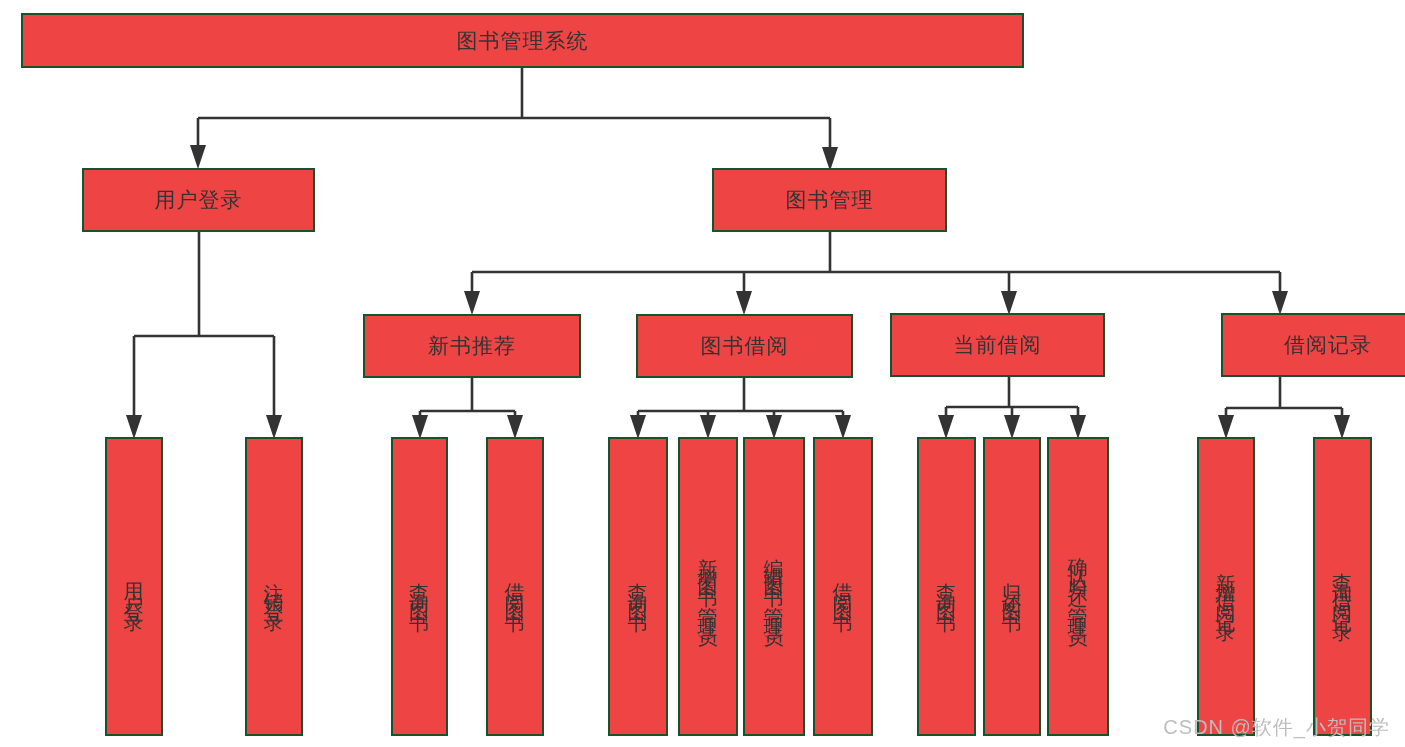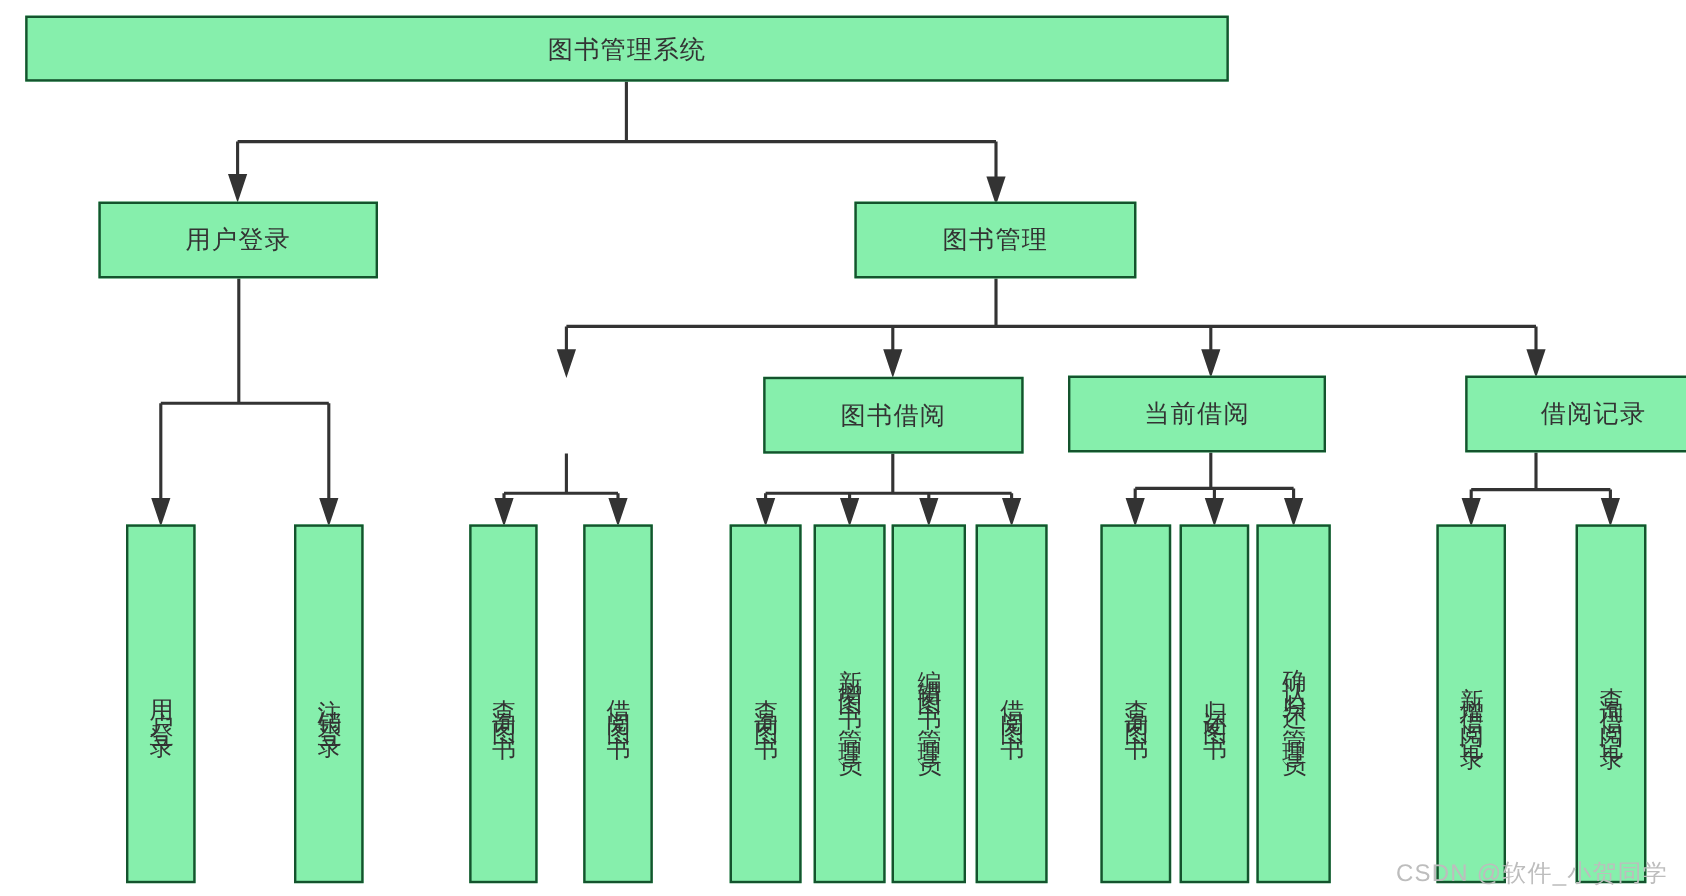--- a/index.html
+++ b/index.html
@@ -6,21 +6,21 @@
   #stage{
     position:relative;
     width:1405px;height:747px;
     background:#ffffff;
     font-family:"Liberation Sans", sans-serif;
     overflow:hidden;
   }
   #wires{position:absolute;left:0;top:0;z-index:0;}
   .node{
     position:absolute;
-    background:#86efac;
+    background:#ef4444;
     border:2px solid #14532d;
     box-sizing:border-box;
     color:#333333;
     z-index:1;
   }
   .h-node{
     display:flex;align-items:center;justify-content:center;
     font-size:21px;
     letter-spacing:1px;
   }
@@ -80,20 +80,21 @@
       <polygon points="1218,415 1234,415 1226,439"></polygon>
       <polygon points="1334,415 1350,415 1342,439"></polygon>
     </g>
   </svg>
 
   <div class="node h-node root" style="left:21px;top:13px;width:1003px;height:55px;">图书管理系统</div>
 
   <div class="node h-node" style="left:82px;top:168px;width:233px;height:64px;">用户登录</div>
   <div class="node h-node" style="left:712px;top:168px;width:235px;height:64px;">图书管理</div>
 
+  <div class="node h-node" style="left:363px;top:314px;width:218px;height:64px;">新书推荐</div>
   <div class="node h-node" style="left:636px;top:314px;width:217px;height:64px;">图书借阅</div>
   <div class="node h-node" style="left:890px;top:313px;width:215px;height:64px;">当前借阅</div>
   <div class="node h-node" style="left:1173px;top:313px;width:214px;height:64px;margin-left:48px;">借阅记录</div>
 
   <div class="node v-node" style="left:105px;top:437px;width:58px;height:299px;">
     <span>用户登录</span>
   </div>
   <div class="node v-node" style="left:245px;top:437px;width:58px;height:299px;">
     <span>注销登录</span>
   </div>

